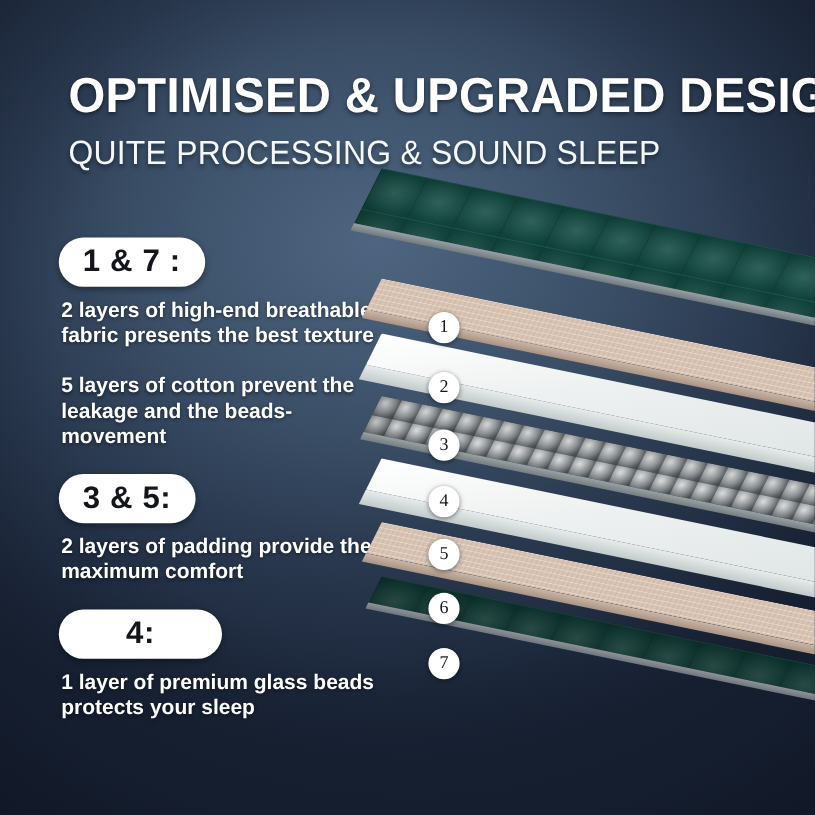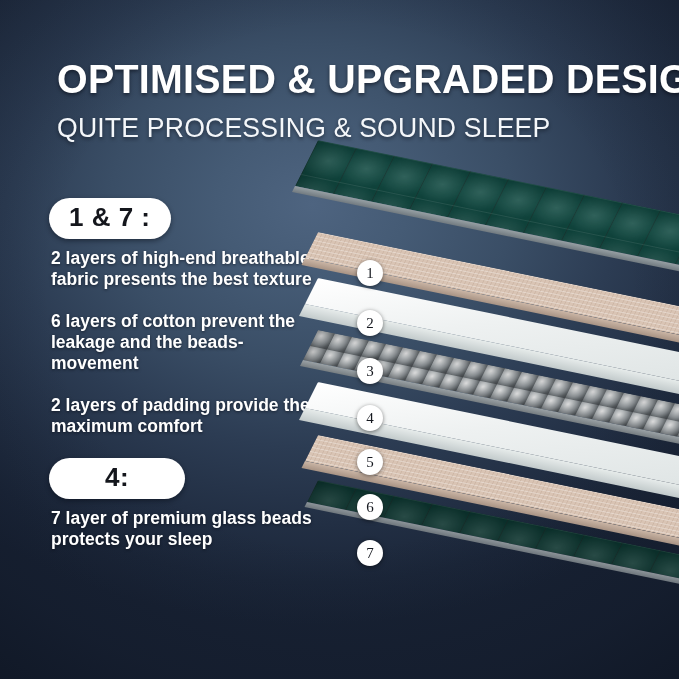--- a/index.html
+++ b/index.html
@@ -271,29 +271,32 @@
   <div id="features">
 
     <div class="feature">
       <div class="pill">
         <span class="pill-text">1 &amp; 7 :</span>
       </div>
       <div class="feature-desc">2 layers of high-end breathable fabric presents the best texture</div>
     </div>
 
     <div class="feature">
-      <div class="feature-desc">6 layers of cotton prevent the leakage and the beads-movement</div>
+      <div class="feature-desc">5 layers of cotton prevent the leakage and the beads-movement</div>
     </div>
 
     <div class="feature">
+      <div class="pill">
+        <span class="pill-text">3 &amp; 5:</span>
+      </div>
       <div class="feature-desc">2 layers of padding provide the maximum comfort</div>
     </div>
 
     <div class="feature">
       <div class="pill centered" style="min-width:96px;">
         <span class="pill-text">4:</span>
       </div>
-      <div class="feature-desc">7 layer of premium glass beads protects your sleep</div>
+      <div class="feature-desc">1 layer of premium glass beads protects your sleep</div>
     </div>
 
   </div>
 
 </div>
 
 </body></html>

